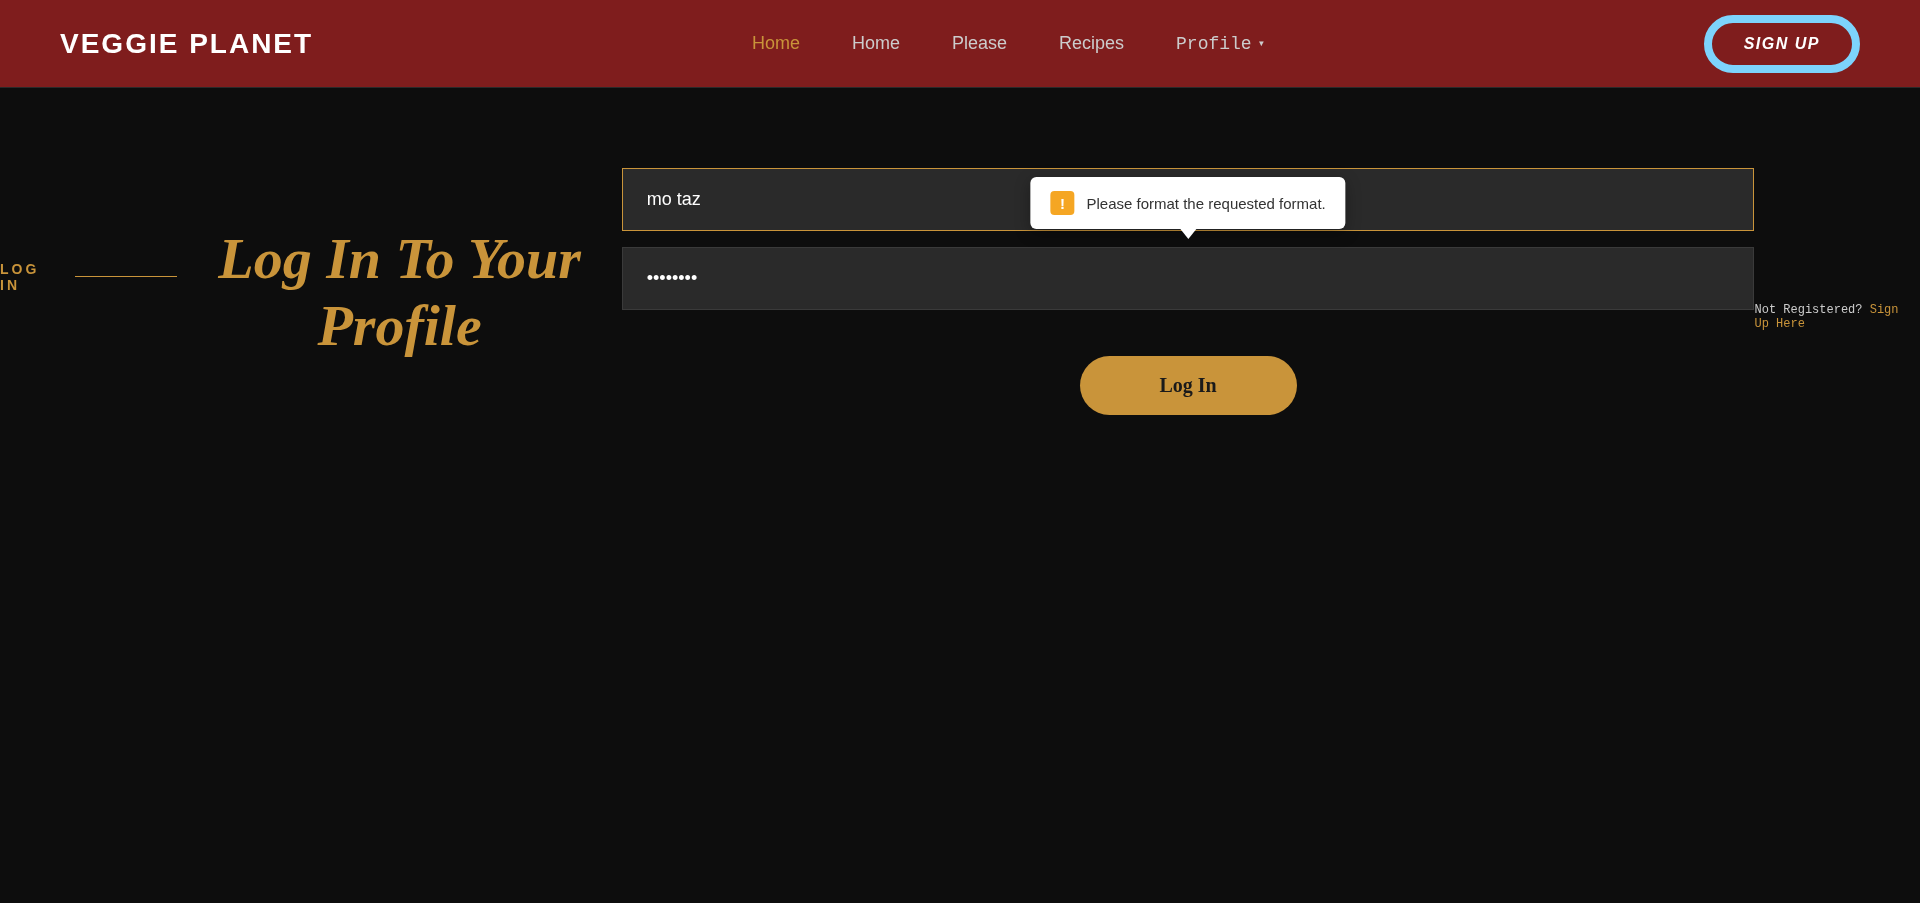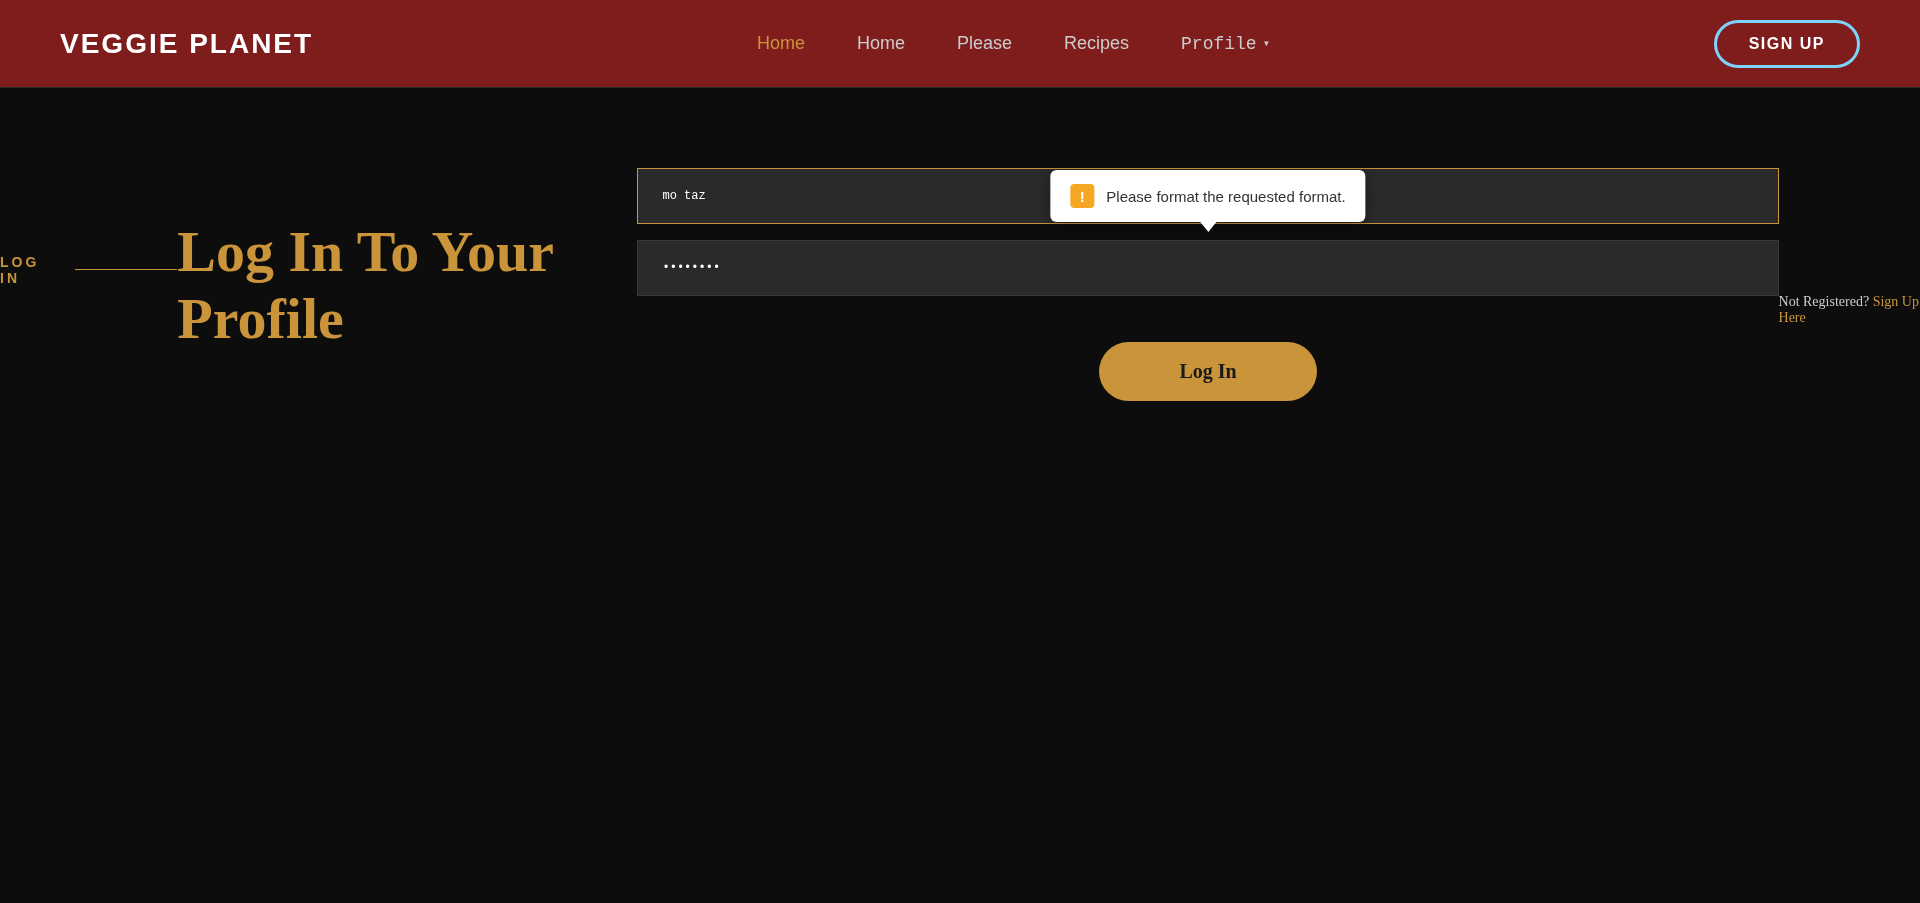--- a/index.html
+++ b/index.html
@@ -63,30 +63,31 @@
       color: #ccc;
       font-size: 18px;
       font-family: Liberation Mono, monospace;
     }
 
     .nav-links li.profile-item .chevron {
       font-size: 12px;
     }
 
     .signup-btn {
-      border: 3px solid #7dd3fc;
+      border: 8px solid #7dd3fc;
       background: transparent;
       color: #ffffff;
       padding: 12px 32px;
       font-size: 16px;
       font-weight: 700;
       letter-spacing: 1.5px;
       border-radius: 30px;
       cursor: pointer;
       font-family: Arial, sans-serif;
+      font-style: italic;
     }
 
     
     .main-content {
       display: flex;
       flex-direction: row;
       align-items: center;
       padding-top: 80px;
     }
 
@@ -110,40 +111,42 @@
       width: 120px;
       height: 1px;
       background-color: #c9943a;
     }
 
     .page-title {
       font-size: 58px;
       color: #c9943a;
       font-weight: 700;
       font-family: Georgia, serif;
+      text-align: center;
+      font-style: italic;
     }
 
     
     .login-form {
       width: 1380px;
       display: flex;
       flex-direction: column;
       align-items: center;
       gap: 0;
       position: relative;
     }
 
     .form-input {
       width: 100%;
       background-color: #2a2a2a;
       border: 1px solid #3a3a3a;
       color: #fff;
-      font-size: 12px;
+      font-size: 18px;
       padding: 20px 24px;
-      font-family: Liberation Mono, monospace;
+      font-family: Liberation Sans, sans-serif;
       outline: none;
       margin-bottom: 16px;
     }
 
     .form-input.error-border {
       border: 1.5px solid #c9943a;
     }
 
     .form-input::placeholder {
       color: #888;
@@ -209,22 +212,22 @@
       padding: 18px 80px;
       border-radius: 40px;
       cursor: pointer;
       margin-top: 30px;
       font-family: Georgia, serif;
     }
 
     
     .not-registered {
       margin-top: 50px;
-      font-size: 14px;
-      font-family: Liberation Serif, serif;
+      font-size: 12px;
+      font-family: Liberation Mono, monospace;
       color: #ccc;
     }
 
     .not-registered a {
       color: #c9943a;
       text-decoration: none;
     }
 
     
     ::-webkit-scrollbar {

